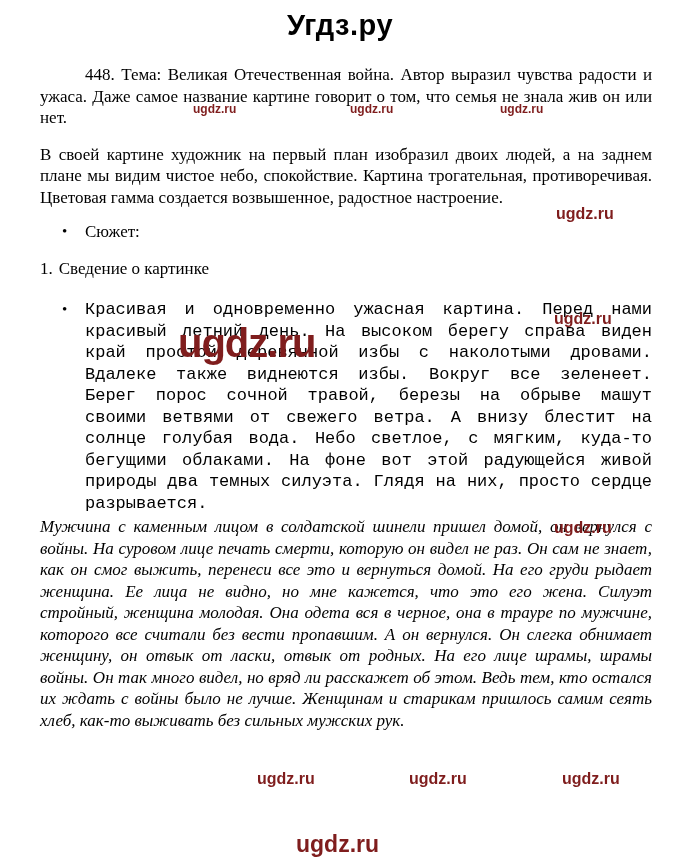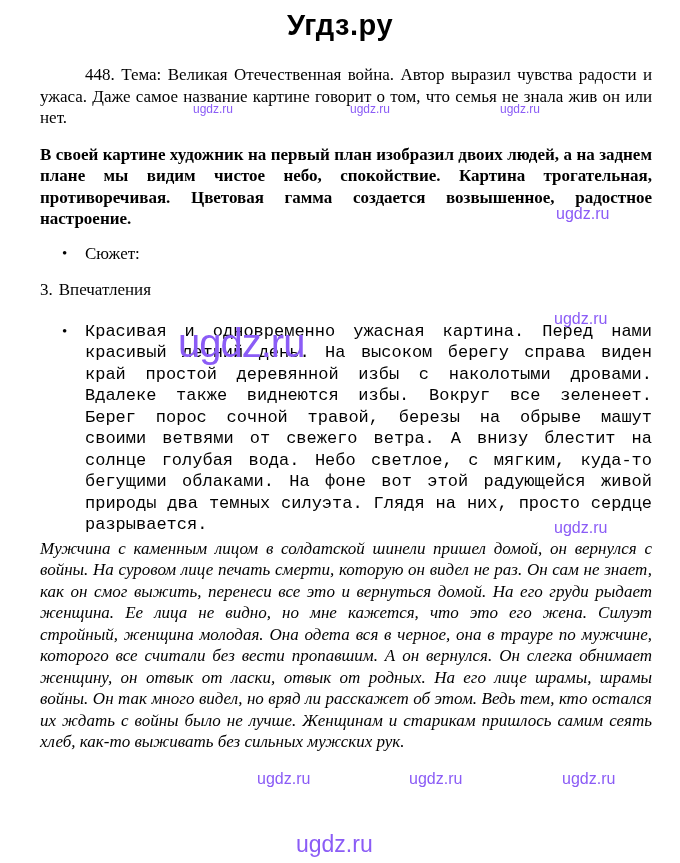--- a/index.html
+++ b/index.html
@@ -23,21 +23,21 @@
   .content{
     padding:0 28px 0 40px;
   }
   .para{
     margin:0;
     font-size:17px;
     line-height:21.5px;
     text-align:justify;
   }
   .p1{margin-top:22px;text-indent:45px;}
-  .p2{margin-top:15px;font-weight:bold;}
+  .p2{margin-top:15px;}
   .p-final{margin-top:2px;font-style:italic;}
   .bullet-row{
     display:flex;
     padding-left:22px;
     margin-top:13px;
     font-size:17px;
     line-height:21.5px;
   }
   .bullet-glyph{
     width:23px;
@@ -50,22 +50,22 @@
   .list-item{
     margin-top:15px;
     font-size:17px;
     line-height:21.5px;
   }
   .list-item .num{margin-right:6px;}
   
   .wm{
     position:absolute;
     font-family:"Liberation Sans", sans-serif;
-    font-weight:400;
-    color:#8b5cf6;
+    font-weight:700;
+    color:#7f1d1d;
     white-space:nowrap;
     z-index:5;
     pointer-events:none;
   }
   .wm-sm{font-size:12px;line-height:14px;}
   .wm-md{font-size:16px;line-height:18px;}
   .wm-xl{font-size:40px;line-height:46px;letter-spacing:-1px;}
   .wm-lg{font-size:23px;line-height:27px;}
 </style>
 </head>
@@ -80,21 +80,21 @@
 
     <p class="para p2">В своей картине художник на первый план изобразил двоих людей, а на заднем плане мы видим чистое небо, спокойствие. Картина трогательная, противоречивая. Цветовая гамма создается возвышенное, радостное настроение.</p>
 
     <div class="bullet-row">
       <span class="bullet-glyph">•</span>
       <span>Сюжет:</span>
     </div>
 
     <div class="num-list">
       <div class="list-item">
-        <span class="num">3.</span><span>Впечатления</span>
+        <span class="num">1.</span><span>Сведение о картинке</span>
       </div>
     </div>
 
     <div class="bullet-row bullet-para">
       <span class="bullet-glyph">•</span>
       <p class="para">Красивая и одновременно ужасная картина. Перед нами красивый летний день. На высоком берегу справа виден край простой деревянной избы с наколотыми дровами. Вдалеке также виднеются избы. Вокруг все зеленеет. Берег порос сочной травой, березы на обрыве машут своими ветвями от свежего ветра. А внизу блестит на солнце голубая вода. Небо светлое, с мягким, куда-то бегущими облаками. На фоне вот этой радующейся живой природы два темных силуэта. Глядя на них, просто сердце разрывается.</p>
     </div>
 
     <p class="para p-final">Мужчина с каменным лицом в солдатской шинели пришел домой, он вернулся с войны. На суровом лице печать смерти, которую он видел не раз. Он сам не знает, как он смог выжить, перенеси все это и вернуться домой. На его груди рыдает женщина. Ее лица не видно, но мне кажется, что это его жена. Силуэт стройный, женщина молодая. Она одета вся в черное, она в трауре по мужчине, которого все считали без вести пропавшим. А он вернулся. Он слегка обнимает женщину, он отвык от ласки, отвык от родных. На его лице шрамы, шрамы войны. Он так много видел, но вряд ли расскажет об этом. Ведь тем, кто остался их ждать с войны было не лучше. Женщинам и старикам пришлось самим сеять хлеб, как-то выживать без сильных мужских рук.</p>
   </div>

